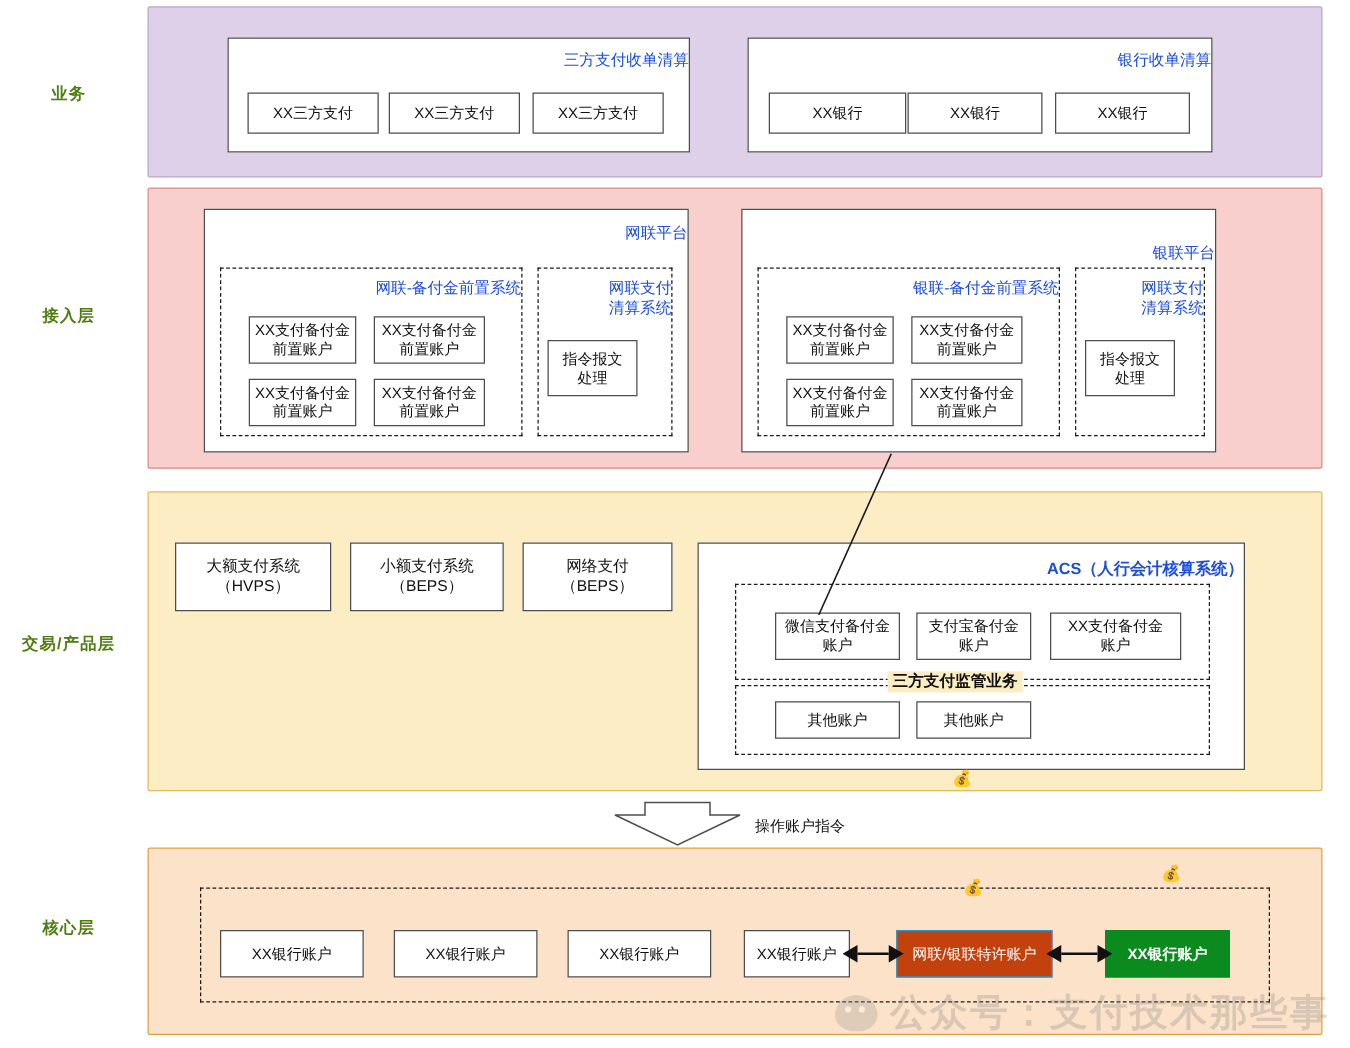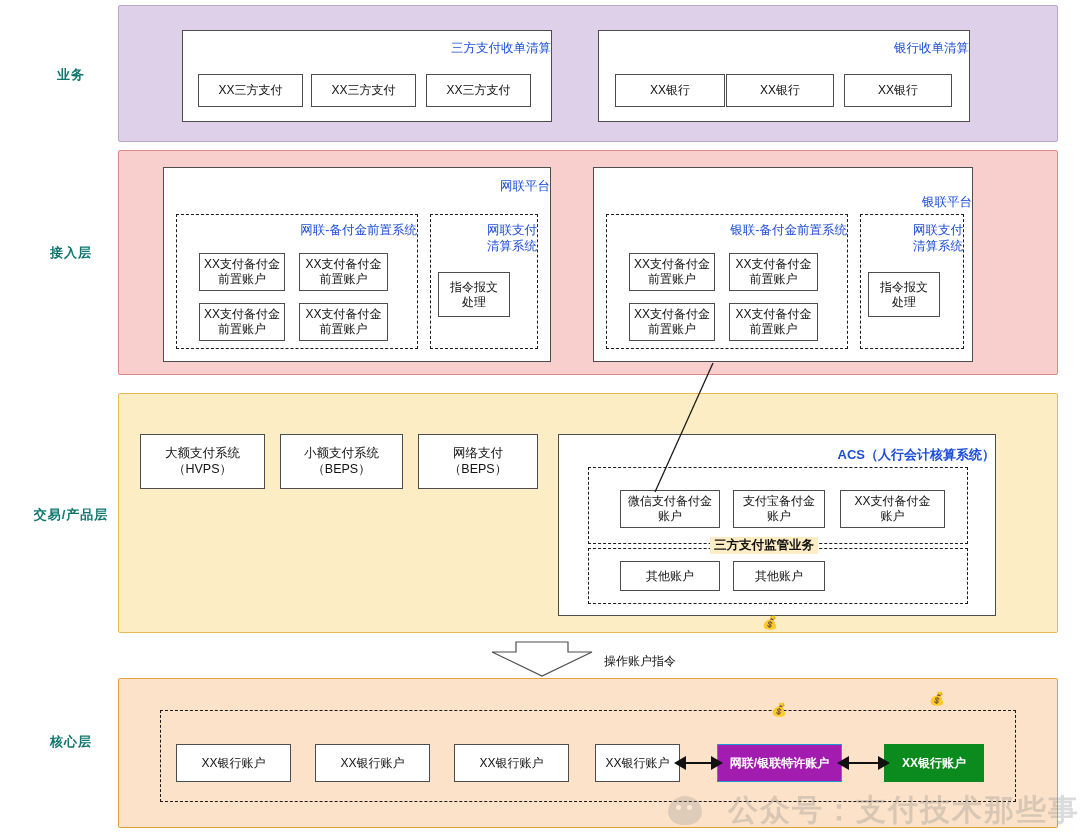--- a/index.html
+++ b/index.html
@@ -12,25 +12,25 @@
     position: relative;
     width: 1080px;
     height: 838px;
     background: #ffffff;
     overflow: hidden;
   }
 
   
   .layer-label {
     position: absolute;
-    left: 16px; width: 110px;
+    left: 0; width: 110px;
     text-align: center;
     font-size: 13px;
     font-weight: bold;
-    color: #0f766e;
+    color: #4d7c0f;
     letter-spacing: 1px;
   }
 
   
   .band {
     position: absolute;
     border: 1px solid;
     border-radius: 2px;
   }
   .band-biz     { background: #ddd0e8; border-color: #b9a6cc; }
@@ -68,21 +68,21 @@
     display: flex;
     align-items: center;
     justify-content: center;
     text-align: center;
     font-size: 12px;
     line-height: 1.25;
     color: #111111;
     white-space: pre-line;
     padding: 1px 2px;
   }
-  .node.blue  { background: #a21caf; border-color: #1b9ad6; color: #ffffff; font-weight: bold; }
+  .node.blue  { background: #c2410c; border-color: #1b9ad6; color: #ffffff; font-weight: normal; }
   .node.green { background: #0b8a1e; border-color: #0b8a1e; color: #ffffff; font-weight: bold; }
 
   
   .dashed-caption {
     position: absolute;
     font-size: 12.5px;
     font-weight: bold;
     color: #111111;
     background: #fdedc4;
     padding: 0 4px;
@@ -115,21 +115,20 @@
     gap: 10px;
     opacity: 0.30;
     pointer-events: none;
   }
   .watermark .wm-text {
     font-size: 30px;
     font-weight: bold;
     color: #8a8a8a;
     white-space: nowrap;
     letter-spacing: 2px;
-    margin-left: 16px;
   }
   .wechat-mark {
     width: 34px; height: 29px;
     background: #9a9a9a;
     border-radius: 50% 50% 45% 45% / 55% 55% 45% 45%;
     position: relative;
   }
   .wechat-mark::before, .wechat-mark::after {
     content: "";
     position: absolute;

